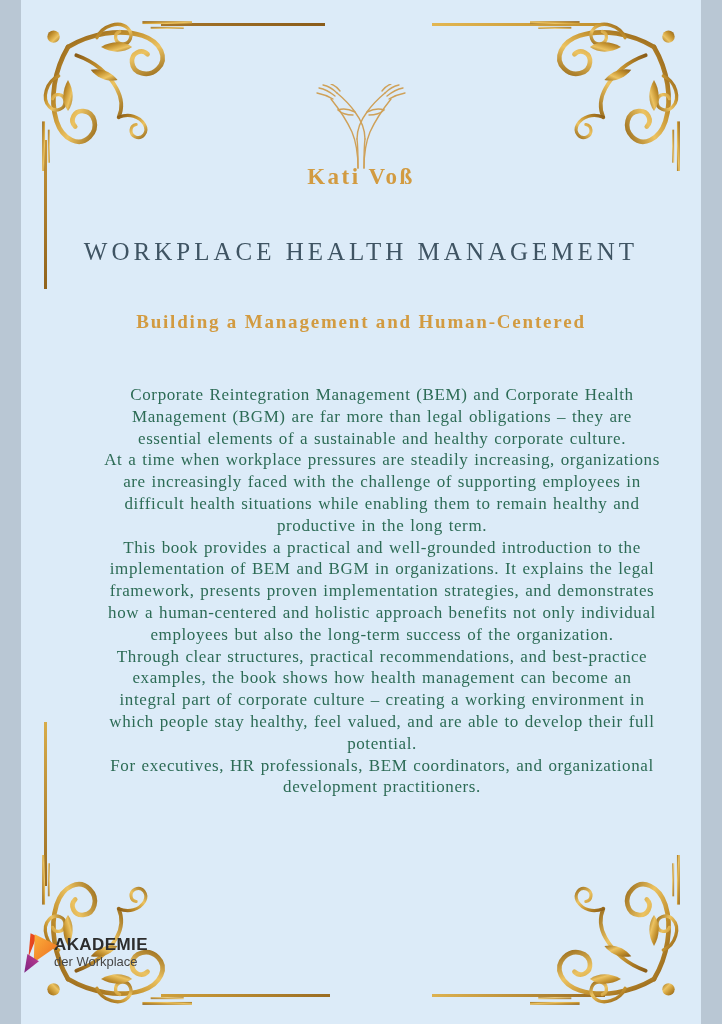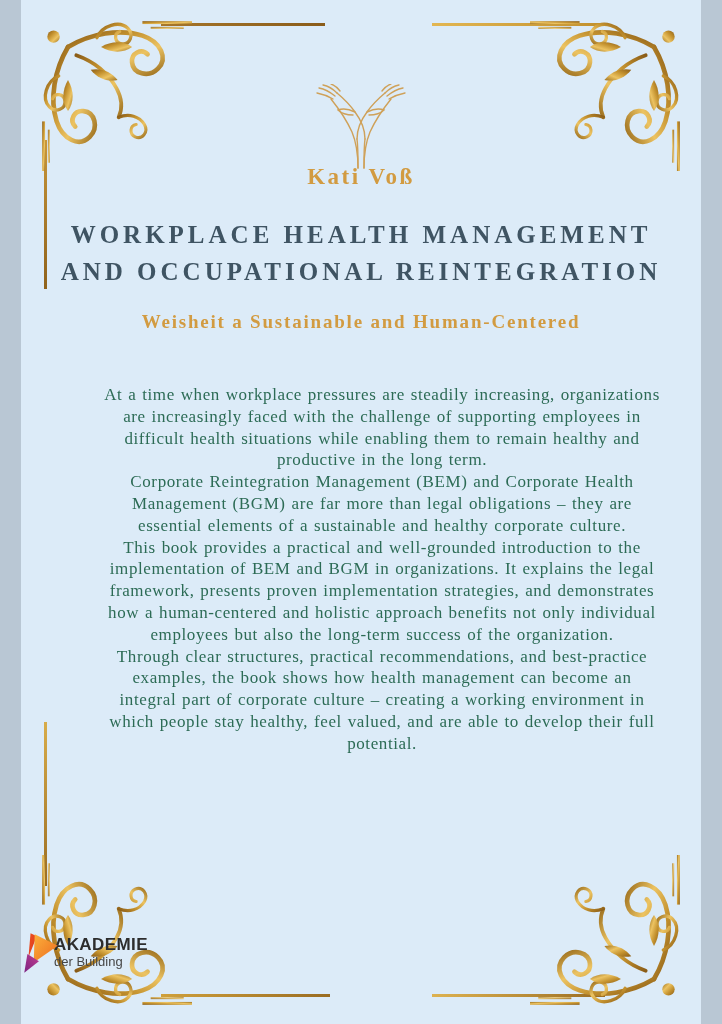--- a/index.html
+++ b/index.html
@@ -34,22 +34,22 @@
   .fl.bl { left:16px;  bottom:14px; transform:scaleY(-1); }
   .fl.br { right:16px; bottom:14px; transform:scale(-1,-1); }
   
   .hands { position:absolute; top:84px; left:0; width:100%; text-align:center; }
   .author {
     position:absolute; top:164px; left:0; width:100%;
     text-align:center; color:#d29b41; font-weight:bold;
     font-size:23px; letter-spacing:2.5px;
   }
   .title {
-    position:absolute; top:216px; left:0; width:100%;
-    text-align:center; color:#3f5463; font-weight:bold;
+    position:absolute; top:233px; left:0; width:100%;
+    text-align:center; color:#3f5463; font-weight:normal;
   }
   .title .line { font-size:25px; letter-spacing:4px; line-height:37px; white-space:nowrap; }
   .subtitle {
     position:absolute; top:308px; left:0; width:100%;
     text-align:center; color:#d29b41; font-weight:bold;
   }
   .subtitle .line { font-size:19px; letter-spacing:1.8px; line-height:27px; }
   .body-text {
     position:absolute; top:384px; left:83px; width:556px;
     text-align:center; color:#2c6b55;
@@ -147,39 +147,39 @@
         <path d="M81,28 C87,25 93,24 98,26 C94,30 88,31 83,31"></path>
       </g>
       <use href="#hand-right" transform="translate(150,0) scale(-1,1)"></use>
     </svg>
   </div>
 
   <div class="author">Kati Voß</div>
 
   <div class="title">
     <div class="line">WORKPLACE HEALTH MANAGEMENT</div>
-    <div class="line">AND OCCUPATIONAL REINTEGRATION</div>
   </div>
 
   <div class="subtitle">
-    <div class="line">Weisheit a Sustainable and Human-Centered</div>
+    <div class="line">Building a Management and Human-Centered</div>
   </div>
 
   <div class="body-text">
+      <p>Corporate Reintegration Management (BEM) and Corporate Health Management (BGM) are far more than legal obligations – they are essential elements of a sustainable and healthy corporate culture.</p>
       <p>At a time when workplace pressures are steadily increasing, organizations are increasingly faced with the challenge of supporting employees in difficult health situations while enabling them to remain healthy and productive in the long term.</p>
-      <p>Corporate Reintegration Management (BEM) and Corporate Health Management (BGM) are far more than legal obligations – they are essential elements of a sustainable and healthy corporate culture.</p>
       <p>This book provides a practical and well-grounded introduction to the implementation of BEM and BGM in organizations. It explains the legal framework, presents proven implementation strategies, and demonstrates how a human-centered and holistic approach benefits not only individual employees but also the long-term success of the organization.</p>
       <p>Through clear structures, practical recommendations, and best-practice examples, the book shows how health management can become an integral part of corporate culture – creating a working environment in which people stay healthy, feel valued, and are able to develop their full potential.</p>
+      <p>For executives, HR professionals, BEM coordinators, and organizational development practitioners.</p>
     </div>
 
   <div class="logo">
     <svg class="mark" width="40" height="46" viewBox="0 0 38 44">
       <polygon points="9,3 15,6 7,26" fill="url(#lgR)"></polygon>
       <polygon points="13,4 35,15 12,31" fill="url(#lgO)"></polygon>
       <polygon points="6,23 17,30 3,41" fill="url(#lgP)"></polygon>
     </svg>
     <div class="words">
       <div class="name">AKADEMIE</div>
-      <div class="tagline">der Building</div>
+      <div class="tagline">der Workplace</div>
     </div>
   </div>
 
 </div>
 
 </body></html>

